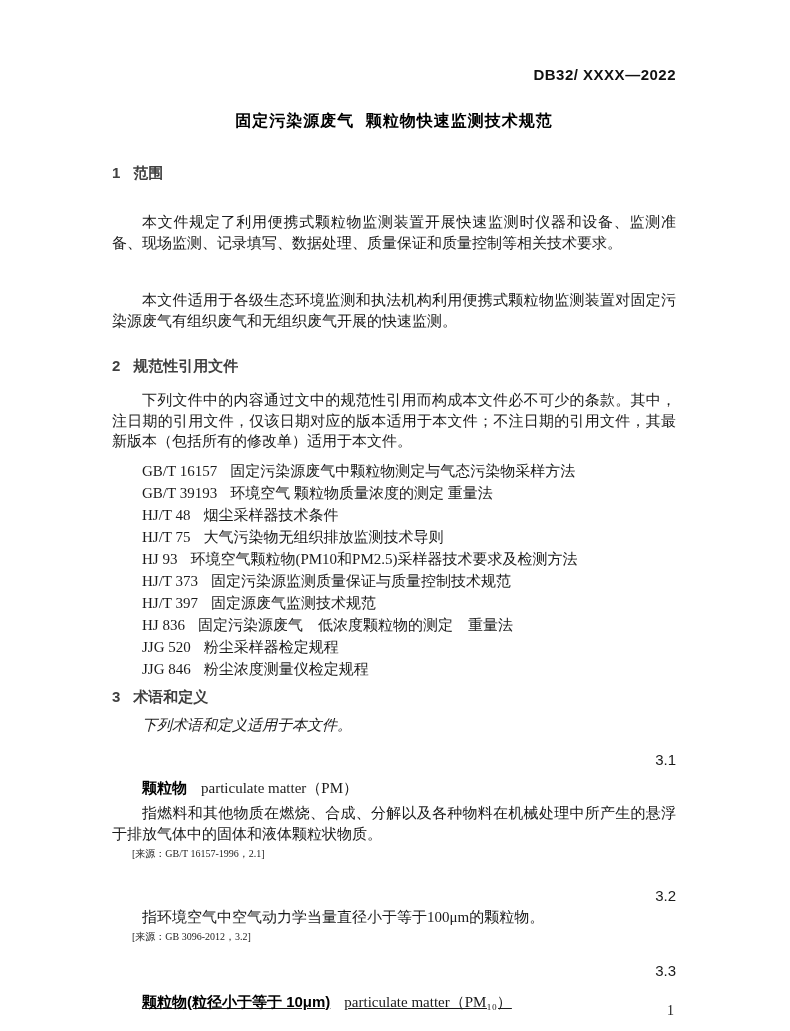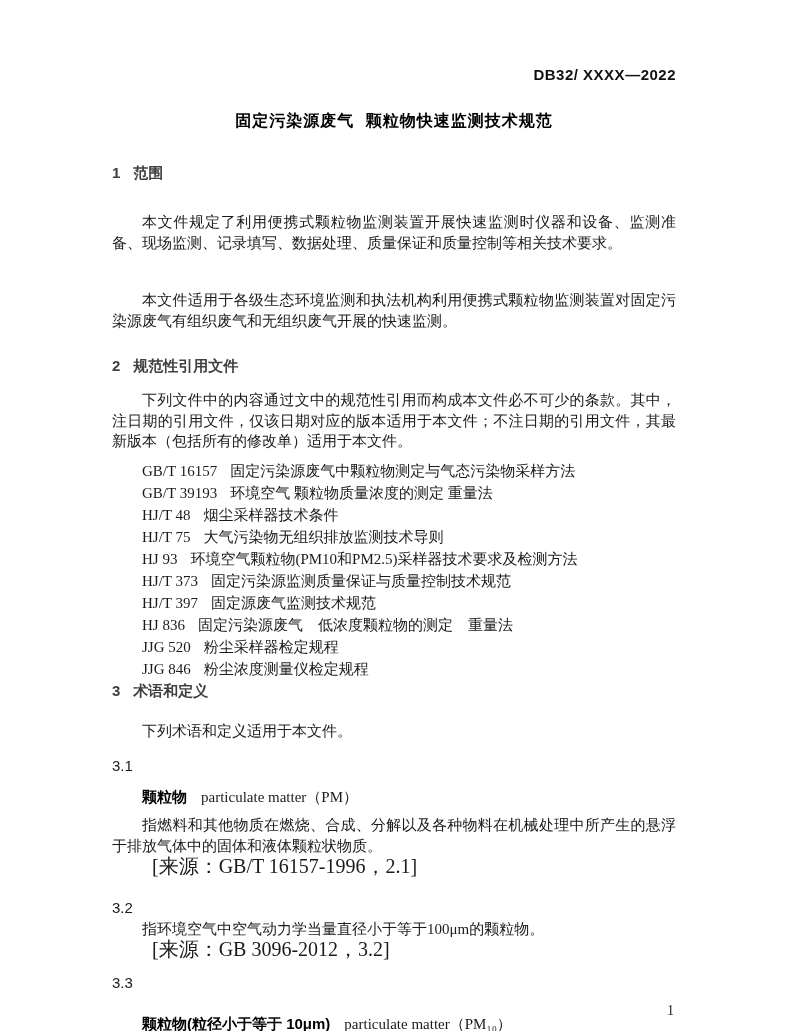--- a/index.html
+++ b/index.html
@@ -39,72 +39,73 @@
   }
   .sec-heading {
     margin-top: 32px;
     font-family: "Liberation Sans", "DejaVu Sans", sans-serif;
     font-weight: 700;
     font-size: 15px;
     color: #404040;
   }
   .sec-heading .sec-num { margin-right: 13px; }
   .sec-heading.h2 { margin-top: 26px; }
-  .sec-heading.h3 { margin-top: 2px; }
+  .sec-heading.h3 { margin-top: 8px; }
   .body-par {
     font-size: 15px;
     line-height: 20.5px;
     text-align: justify;
     text-indent: 2em;
     color: #1a1a1a;
     margin-top: 37px;
   }
   .par-gap { margin-top: 29px; }
   .par-gap-sm { margin-top: 14px; }
-  .par-gap-md { margin-top: 20px; }
+  .par-gap-md { margin-top: 8px; font-style: italic; }
   .ref-list {
     list-style: none;
     margin-top: 8px;
     font-size: 15px;
   }
   .ref-list li {
     line-height: 22px;
     padding-left: 2em;
   }
   .ref-code { margin-right: 13px; }
   .clause-num {
     font-family: "Liberation Sans", "DejaVu Sans", sans-serif;
     font-size: 15px;
     font-weight: 400;
     color: #1a1a1a;
+    text-align: right;
   }
   .cn31 { margin-top: 16px; }
   .cn32 { margin-top: 22px; }
   .cn33 { margin-top: 14px; }
   .term-line {
     padding-left: 2em;
     font-size: 15px;
-    line-height: 29px;
+    line-height: 23px;
   }
   .term-line.t1 { margin-top: 8px; }
   .term-line.t2 { margin-top: 10px; }
-  .term-line.t3 { margin-top: 18px; }
+  .term-line.t3 { margin-top: 11px; text-decoration: underline; }
   .term-cn {
     font-family: "Liberation Sans", "DejaVu Sans", sans-serif;
     font-weight: 700;
     color: #000;
   }
   .term-en {
     margin-left: 14px;
     font-family: "Liberation Serif", "DejaVu Serif", serif;
   }
   .term-def { margin-top: 3px; }
   .term-src {
     padding-left: 2em;
-    font-size: 20px;
+    font-size: 10px;
     line-height: 20.5px;
   }
   .page-number {
     position: absolute;
     top: 1003px;
     right: 116px;
     font-size: 14px;
     color: #222;
   }
 </style>

